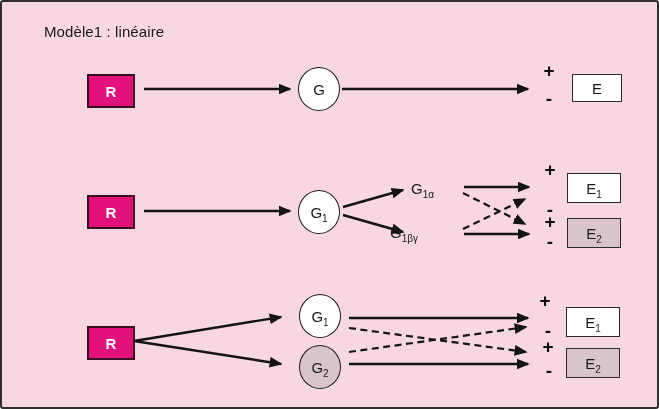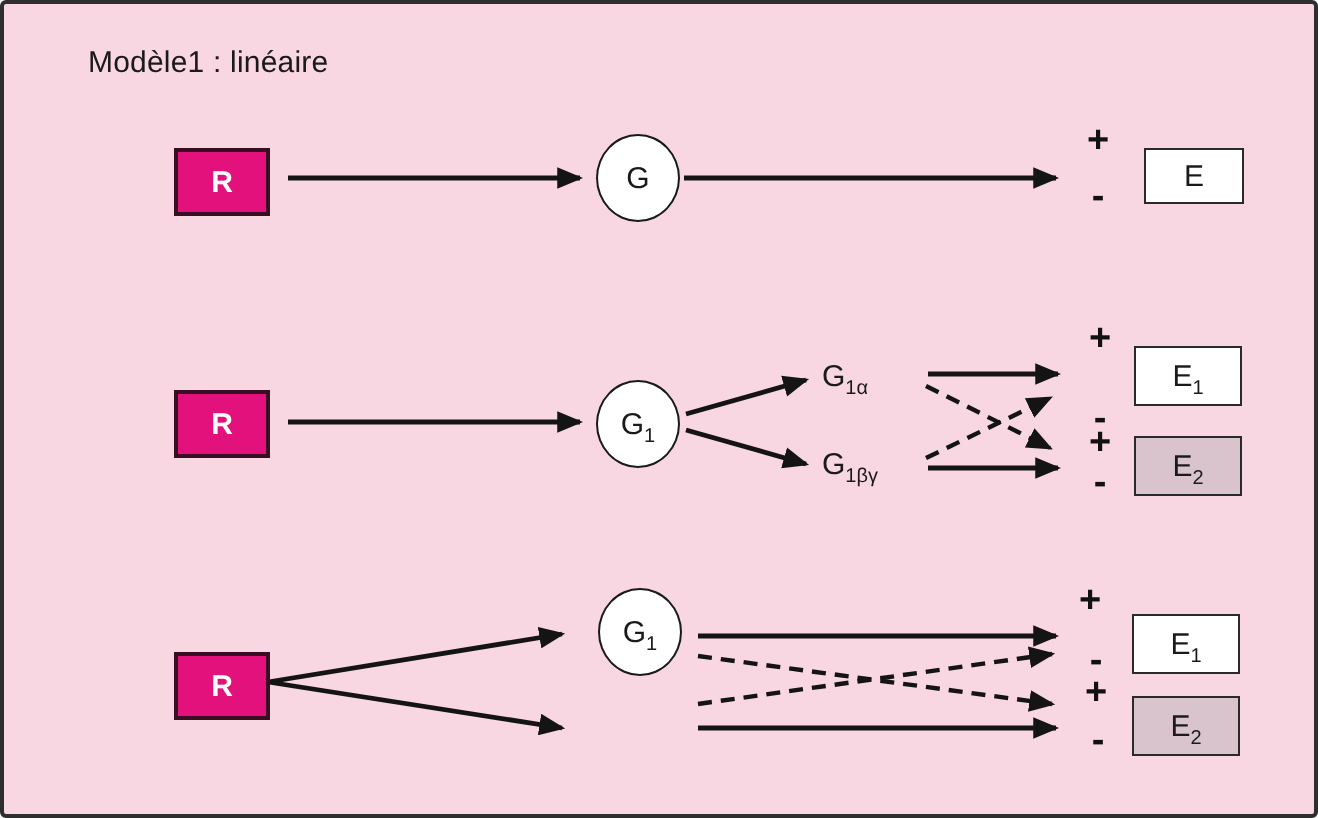--- a/index.html
+++ b/index.html
@@ -102,21 +102,21 @@
     <span>R</span>
   </div>
 
   <div class="gcircle" style="left:296px;top:188px">
     <span><span>G</span><sub>1</sub></span>
   </div>
 
   <div class="sublabel" style="left:409px;top:178px">
     <span>G</span><sub>1α</sub>
   </div>
-  <div class="sublabel" style="left:409px;top:222px">
+  <div class="sublabel" style="left:388px;top:222px">
     <span>G</span><sub>1βγ</sub>
   </div>
 
   <div class="sign" style="left:540px;top:159px">+</div>
   <div class="sign" style="left:540px;top:199px">-</div>
   <div class="sign" style="left:540px;top:211px">+</div>
   <div class="sign" style="left:540px;top:231px">-</div>
 
   <div class="ebox" style="left:565px;top:171px">
     <span><span>E</span><sub>1</sub></span>
@@ -126,20 +126,23 @@
   </div>
 
 
   <div class="rbox" style="left:85px;top:324px">
     <span>R</span>
   </div>
 
   <div class="gcircle" style="left:297px;top:292px">
     <span><span>G</span><sub>1</sub></span>
   </div>
+  <div class="gcircle shaded" style="left:297px;top:343px">
+    <span><span>G</span><sub>2</sub></span>
+  </div>
 
   <div class="sign" style="left:535px;top:290px">+</div>
   <div class="sign" style="left:538px;top:320px">-</div>
   <div class="sign" style="left:538px;top:336px">+</div>
   <div class="sign" style="left:539px;top:360px">-</div>
 
   <div class="ebox" style="left:564px;top:305px">
     <span><span>E</span><sub>1</sub></span>
   </div>
   <div class="ebox shaded" style="left:564px;top:346px">

